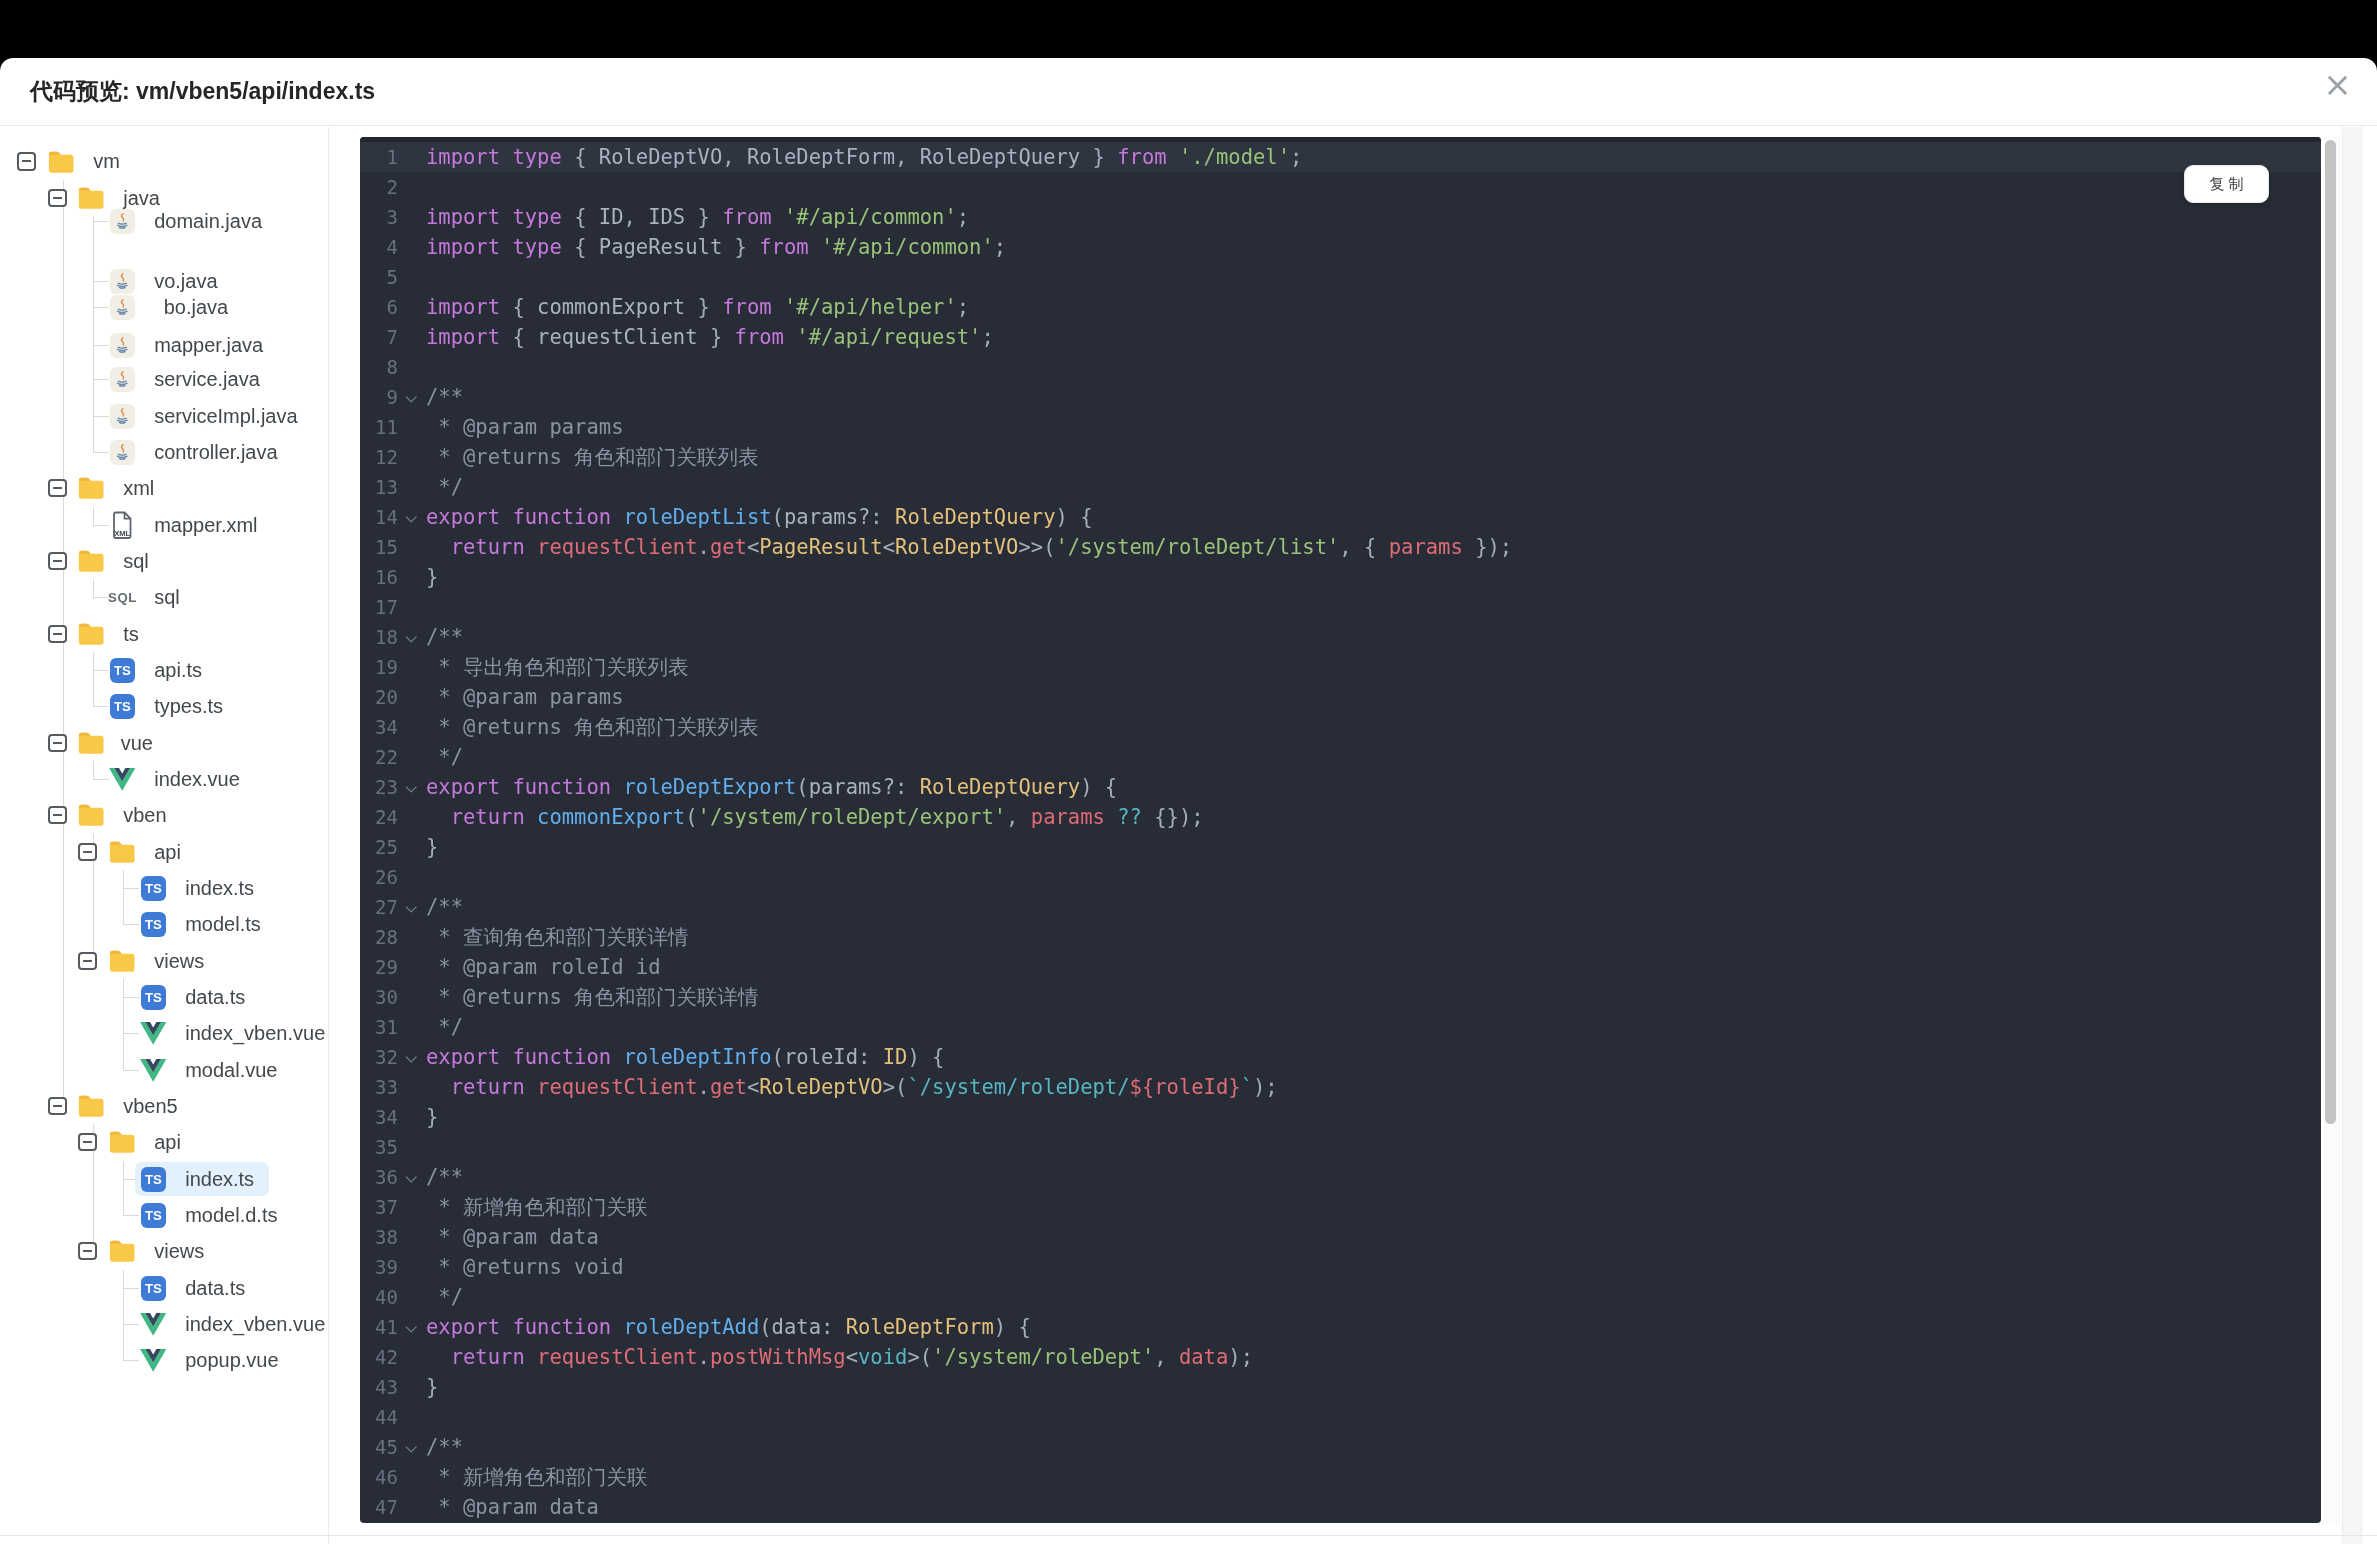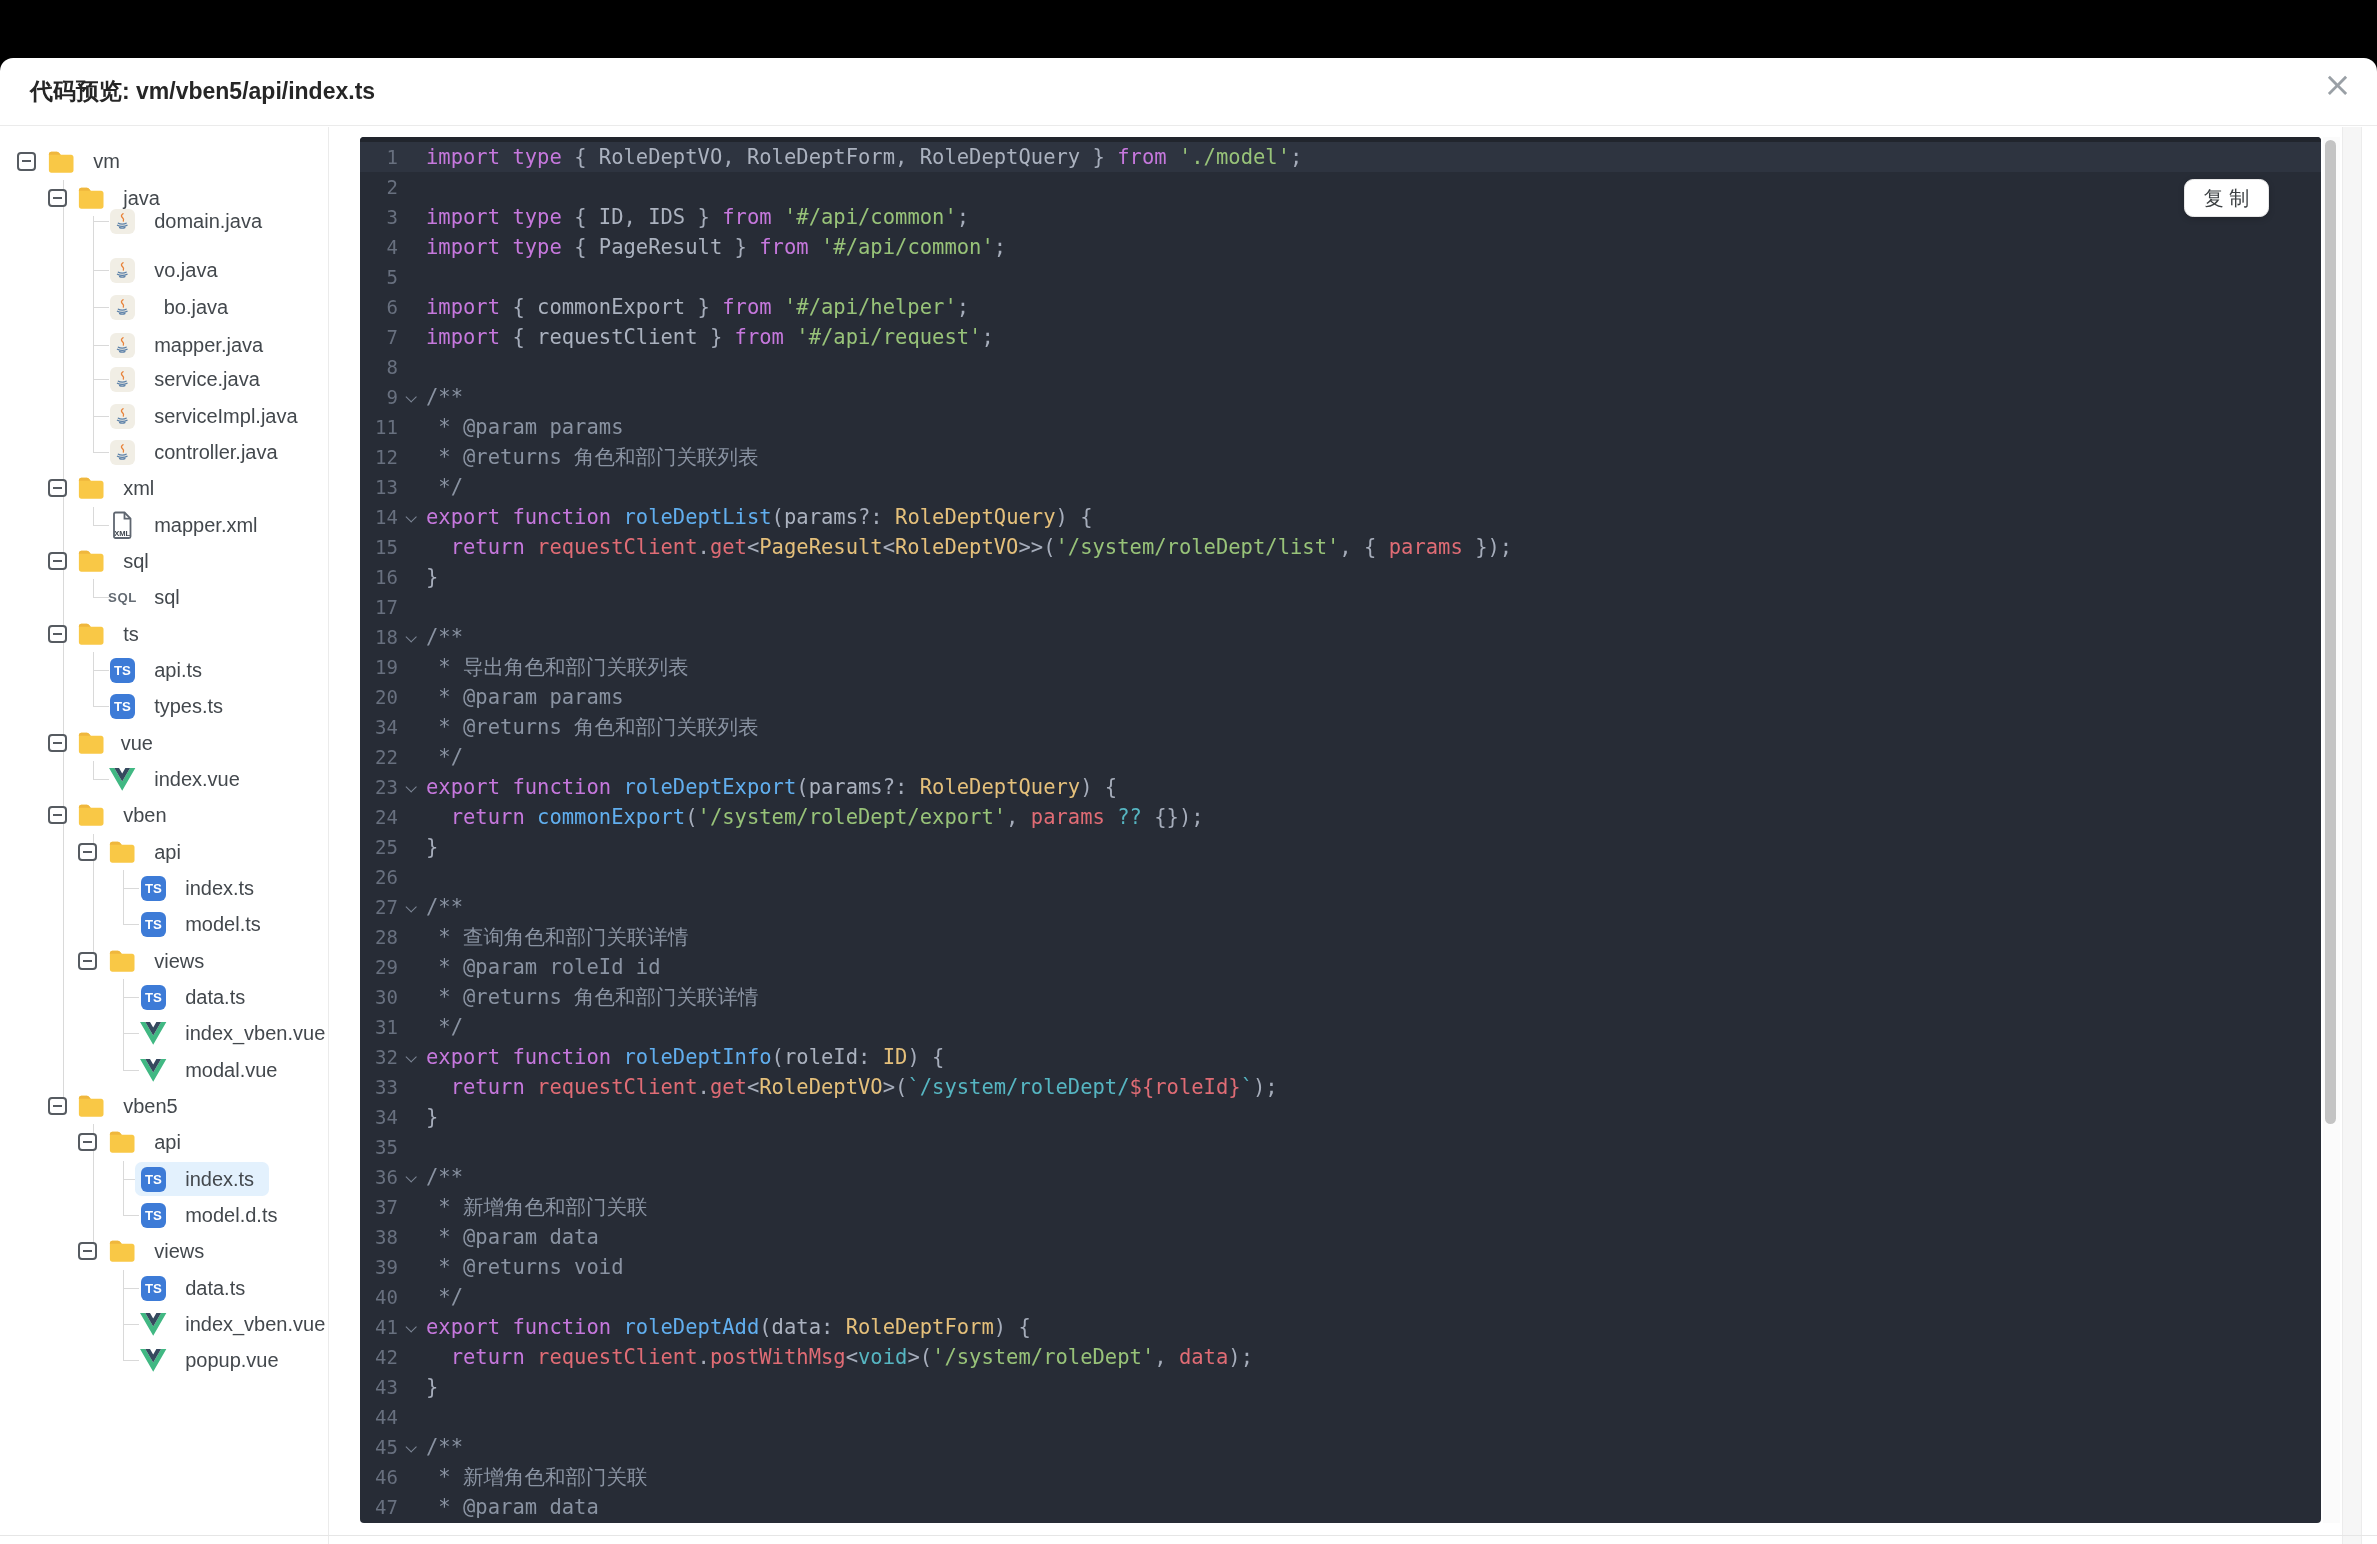--- a/index.html
+++ b/index.html
@@ -46,23 +46,23 @@
   .ln{width:38px;text-align:right;color:var(--line_number);flex:0 0 38px;font-size:19px;}
   .fold-col{width:28px;flex:0 0 28px;display:flex;align-items:center;justify-content:center;}
   .fold-caret{width:6.6px;height:6.6px;border-left:1.7px solid #7c8595;border-bottom:1.7px solid #7c8595;
     transform:rotate(-45deg) translateY(-1.3px);display:inline-block;cursor:pointer;}
   .code-text{color:var(--plain);}
   .tk-k{color:var(--keyword);} .tk-v{color:var(--plain);} .tk-f{color:var(--function);}
   .tk-t{color:var(--type);} .tk-s{color:var(--string);} .tk-ts{color:var(--template_string);}
   .tk-r{color:var(--variable_red);} .tk-c{color:var(--comment);} .tk-p{color:var(--punct);}
   .tk-o{color:var(--operator);}
 
-  .copy-btn{position:absolute;top:42px;right:52px;width:85px;height:38px;background:#fff;
+  .copy-btn{position:absolute;top:28px;right:52px;width:85px;height:38px;background:#fff;
     border:0.7px solid #e8e8e8;border-radius:9.2px;box-shadow:0 2px 6.6px rgba(0,0,0,.18);
-    font-size:20px;color:#3c4043;cursor:pointer;font-family:"Liberation Sans",sans-serif;}
+    font-size:15px;color:#3c4043;cursor:pointer;font-family:"Liberation Sans",sans-serif;}
 
   
   .code-scroll-track{position:absolute;left:2323px;top:10px;width:17px;height:1386px;background:#fbfbfb;}
   .code-scroll-thumb{position:absolute;left:2325px;top:13.2px;width:11.2px;height:984px;border-radius:6px;
     background:#c3c3c3;cursor:pointer;}
   .outer-scroll-track{position:absolute;left:2342px;top:0;width:18px;height:1417px;background:#f6f6f6;
     border-left:0.7px solid #ececec;border-right:0.7px solid #ececec;}
 </style>
 </head>
 <body>
@@ -118,21 +118,21 @@
                 <span class="java-badge">
       <svg width="18.5" height="18.5" viewBox="0 0 24 24">
       <path d="M13 2.2c-2.6 2-2.6 3.4-.6 5.3 1.7 1.6 2 2.7 1 4.2" fill="none" stroke="#e8833a" stroke-width="1.8" stroke-linecap="round"></path>
       <path d="M7 14.6c1.1.8 3 1.2 5 1.2s3.9-.4 5-1.2M5.8 17.2c1.6 1 4.1 1.5 6.2 1.5s4.6-.5 6.2-1.5M8.6 20.2c1 .5 2.1.7 3.4.7s2.4-.2 3.4-.7" fill="none" stroke="#5b80a8" stroke-width="1.8" stroke-linecap="round"></path>
                   </svg>
                 </span>
               </span>
               <span class="tree-label">domain.java</span>
             </div>
           </div>
-          <div class="tree-row" style="top: 125px;">
+          <div class="tree-row" style="top: 136px;">
             <div class="stub" style="left: 93px; width: 16px;"></div>
             <div class="row-content" style="left: 104px;">
               <span class="ficon">
                 <span class="java-badge">
       <svg width="18.5" height="18.5" viewBox="0 0 24 24">
       <path d="M13 2.2c-2.6 2-2.6 3.4-.6 5.3 1.7 1.6 2 2.7 1 4.2" fill="none" stroke="#e8833a" stroke-width="1.8" stroke-linecap="round"></path>
       <path d="M7 14.6c1.1.8 3 1.2 5 1.2s3.9-.4 5-1.2M5.8 17.2c1.6 1 4.1 1.5 6.2 1.5s4.6-.5 6.2-1.5M8.6 20.2c1 .5 2.1.7 3.4.7s2.4-.2 3.4-.7" fill="none" stroke="#5b80a8" stroke-width="1.8" stroke-linecap="round"></path>
                   </svg>
                 </span>
               </span>

